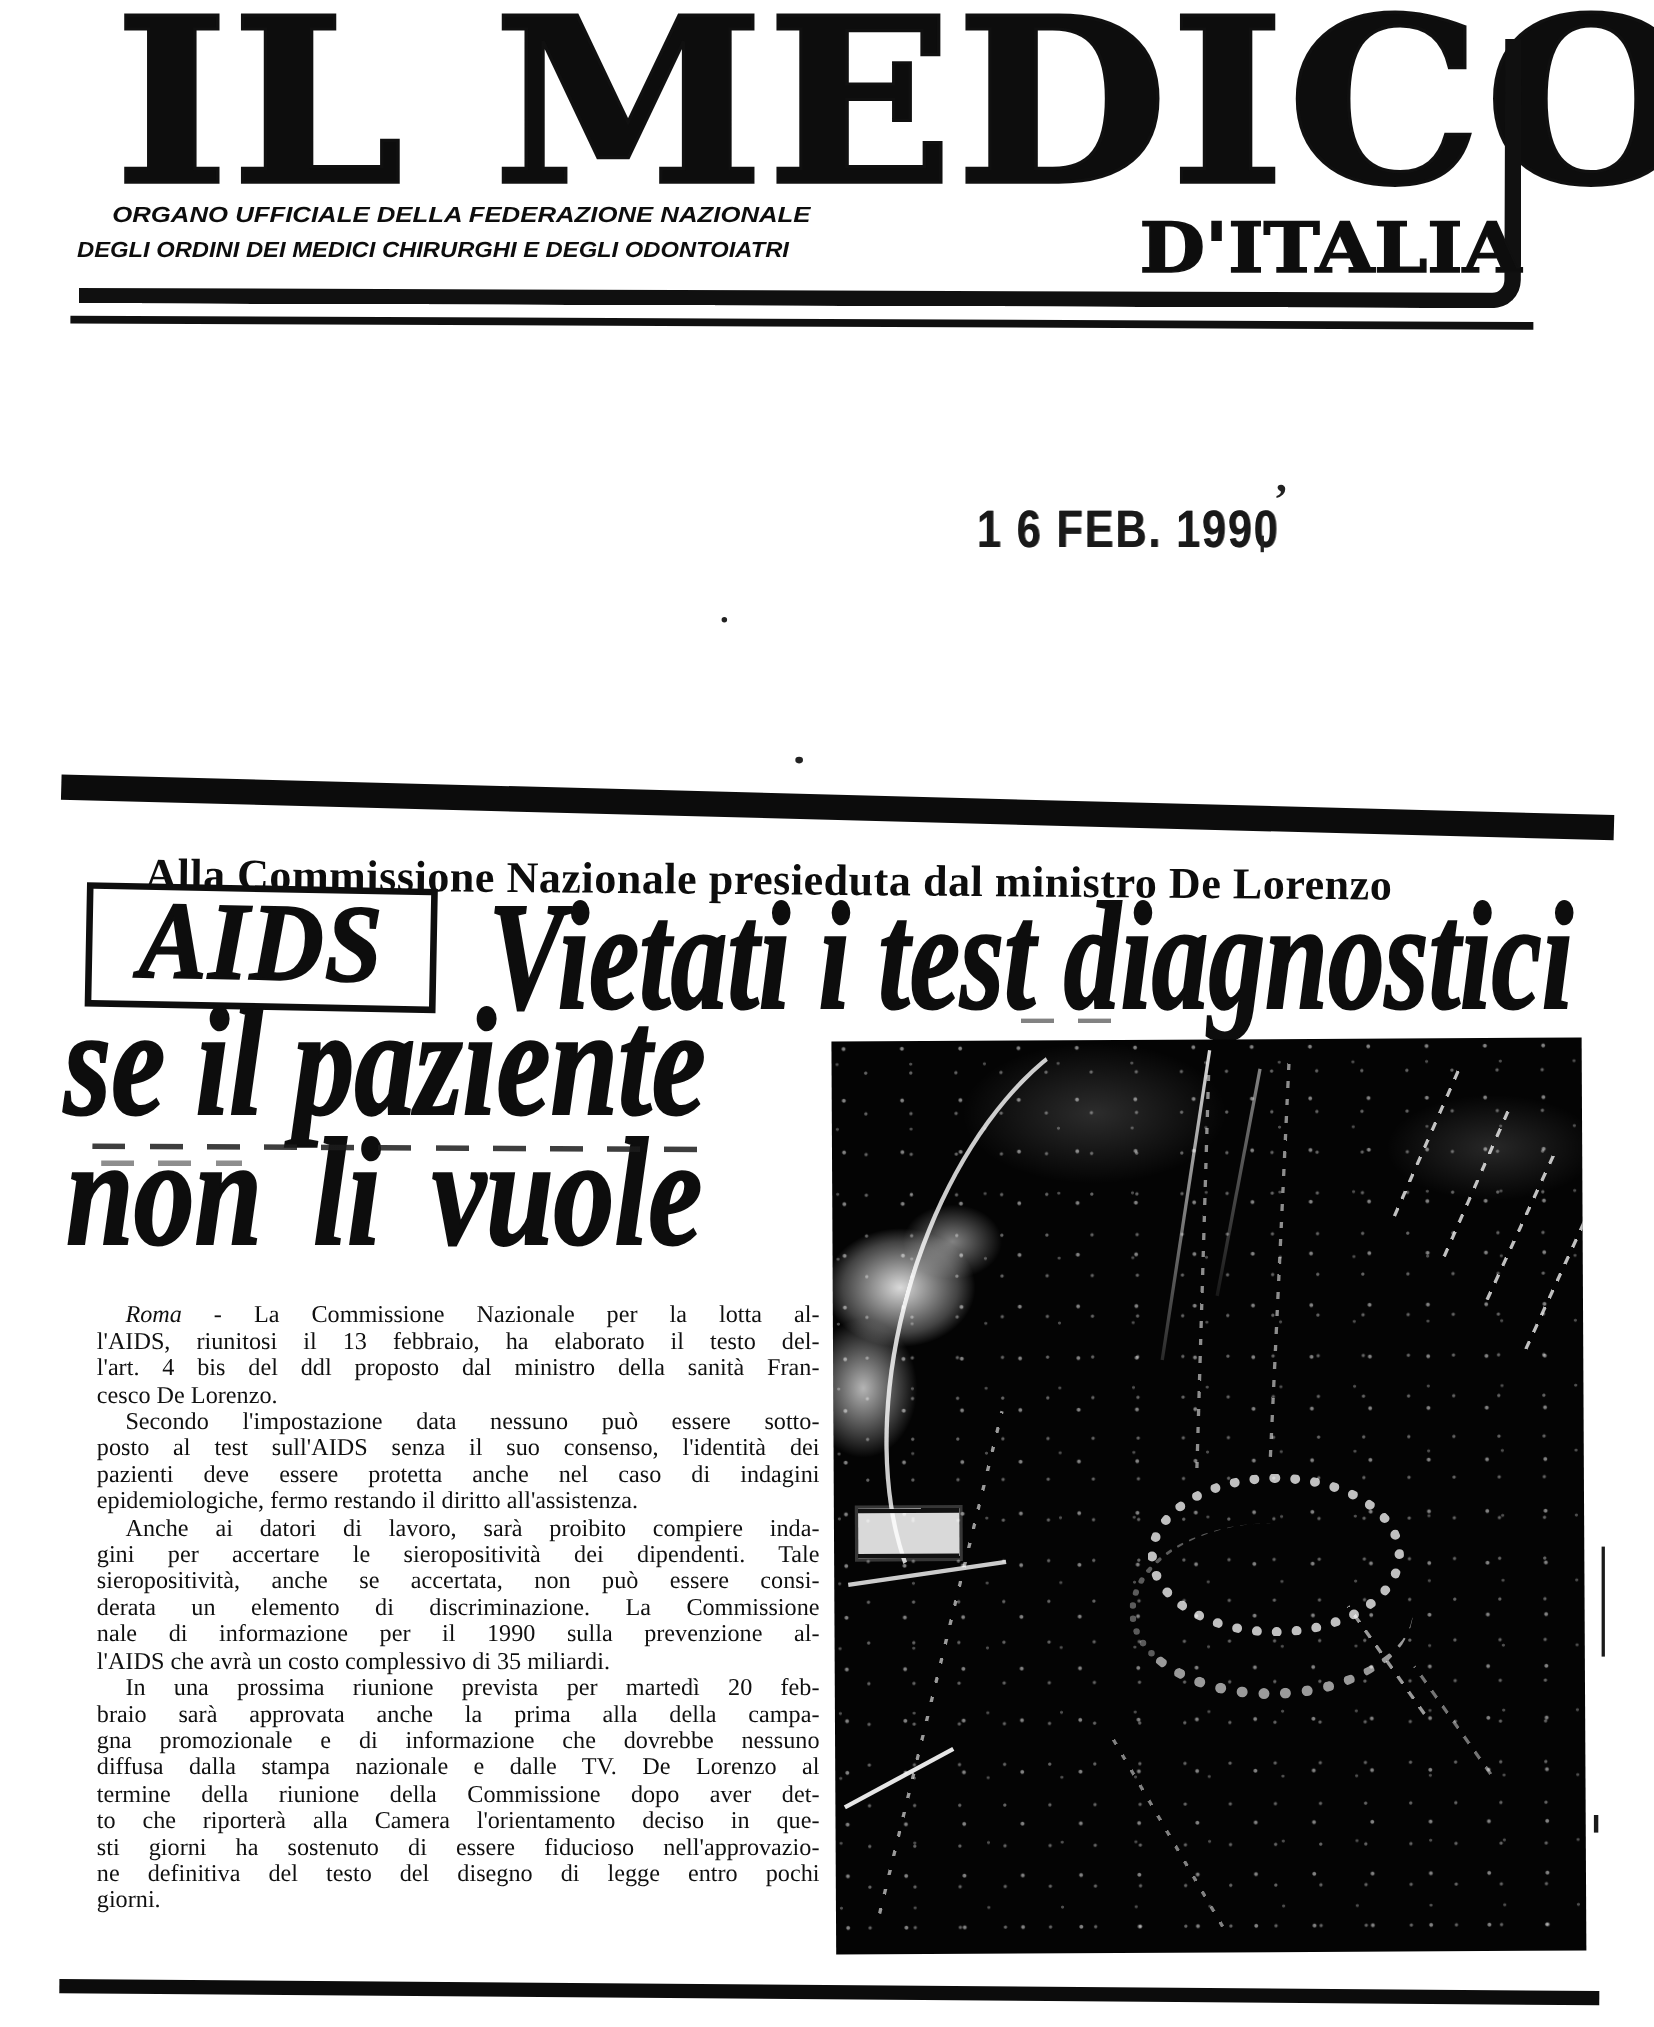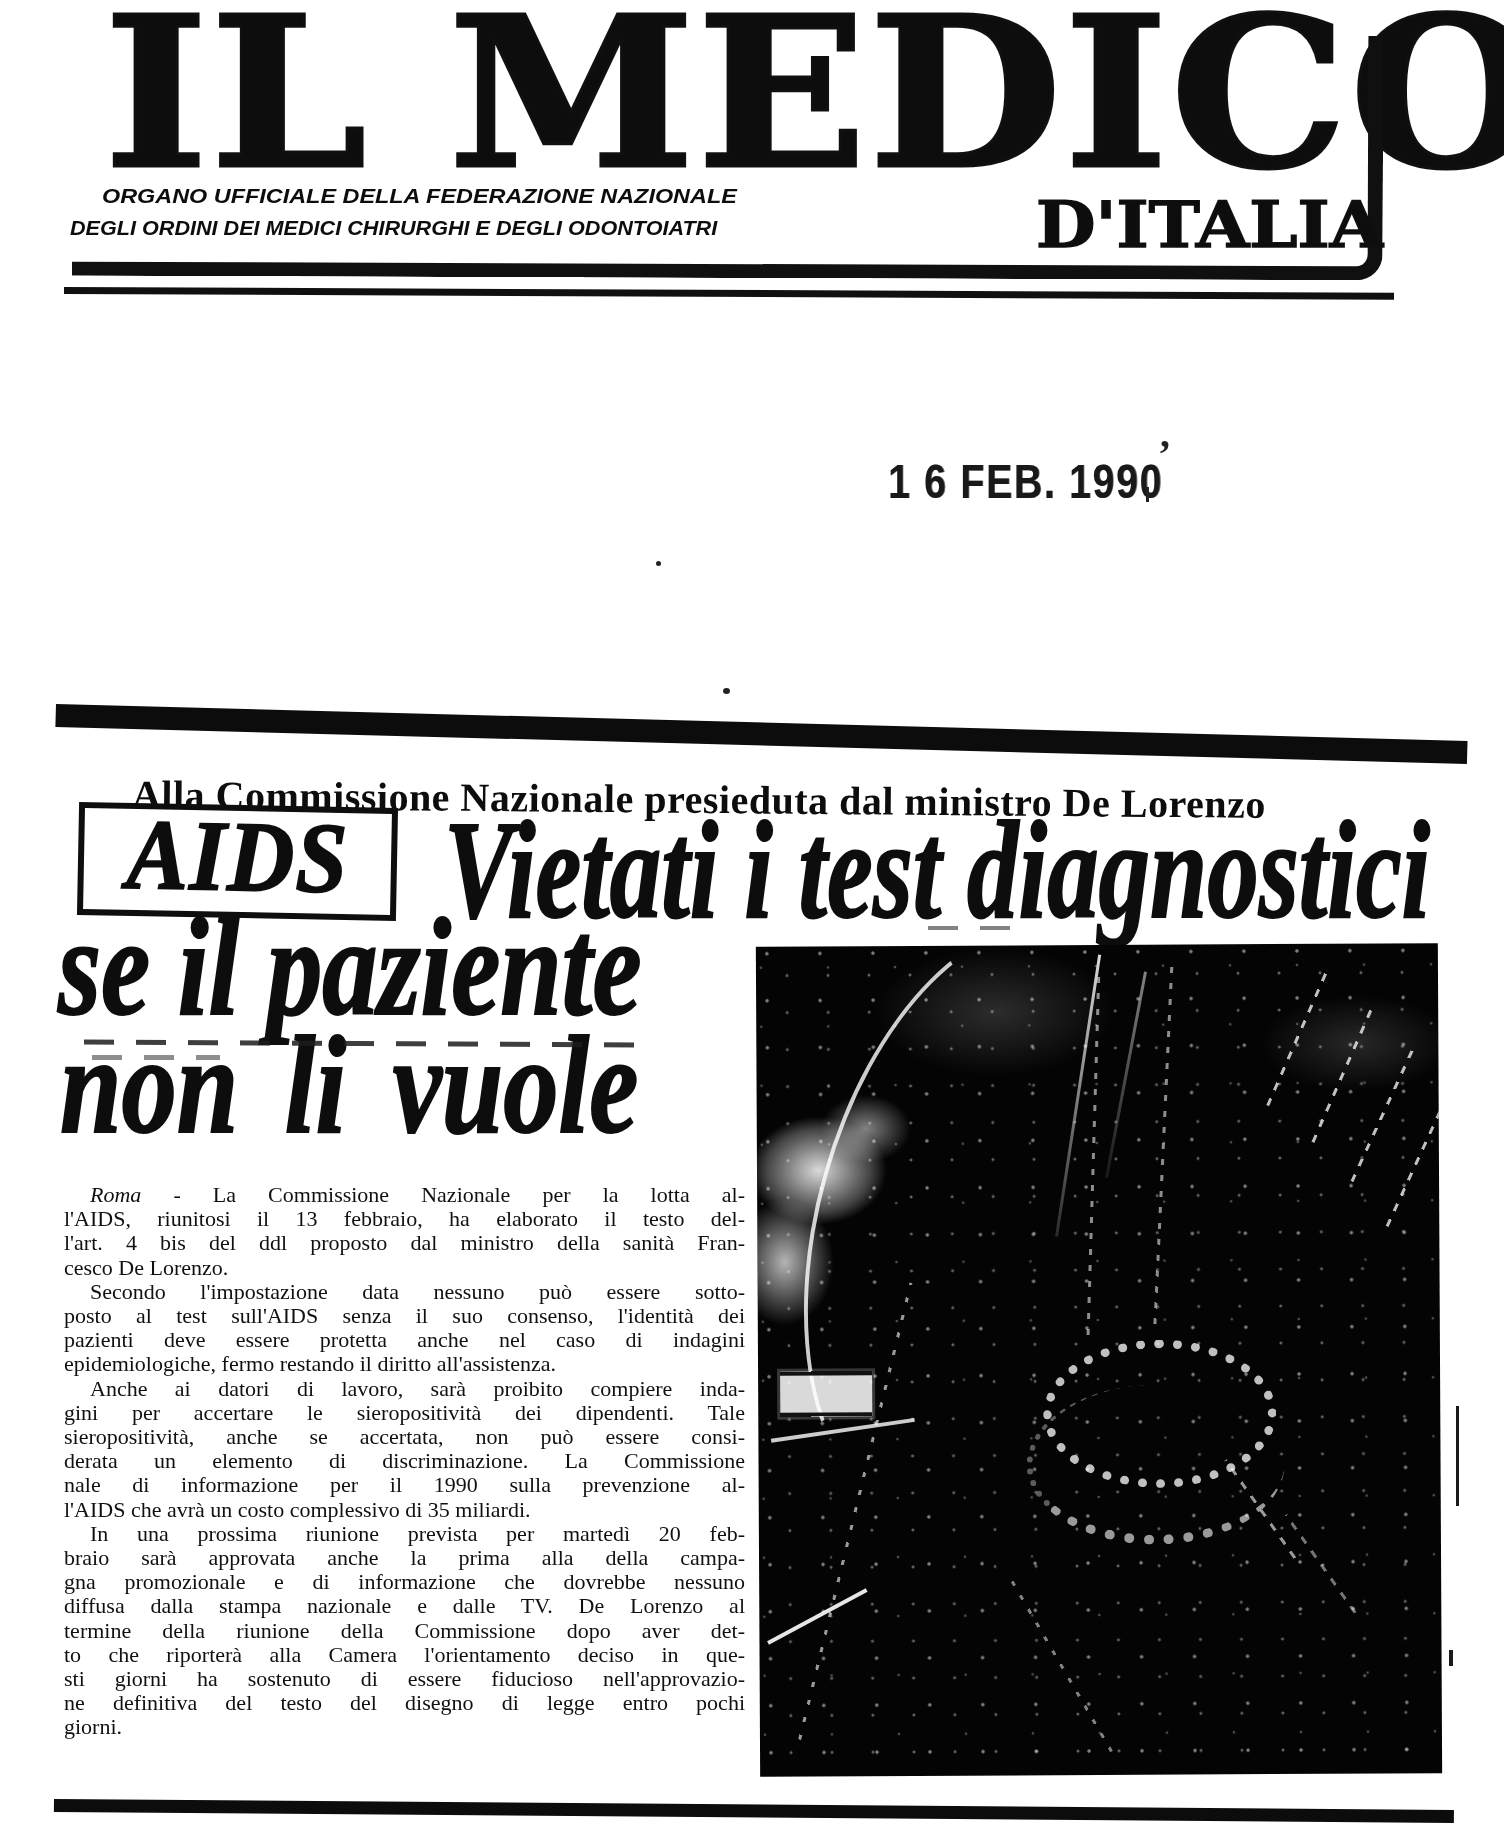--- a/index.html
+++ b/index.html
@@ -60,21 +60,21 @@
   .hl{position:absolute;font-family:"Liberation Serif",serif;font-style:italic;font-weight:bold;
     white-space:nowrap;-webkit-text-stroke:2px #0e0e0e;transform-origin:left top;}
   .hl1{left:444px;top:800px;font-size:140px;line-height:140px;transform:scaleX(0.735);}
   .hl2{left:58px;top:897px;font-size:140px;line-height:140px;transform:scaleX(0.79);}
   .hl3{left:60px;top:1015px;font-size:140px;line-height:140px;transform:scaleX(0.79);
        word-spacing:0.17em;}
 
   
   .body-col{position:absolute;left:64px;top:1183px;width:681px;font-size:22px;
     line-height:24.2px;color:#101010;}
-  .bl{text-align:justify;text-align-last:justify;white-space:normal;}
+  .bl{text-align:justify;text-align-last:justify;white-space:normal;margin-left:24px;}
   .bl.end{text-align-last:left;}
   .bl.ind{text-indent:26px;}
   .bl i{font-style:italic;}
 
   
   .photo{position:absolute;left:758px;top:945px;width:682px;height:830px;background:#040404;
     transform:rotate(-0.3deg);overflow:hidden;
     background-image:
       radial-gradient(ellipse 95px 75px at 9% 27%, rgba(255,255,255,.85), rgba(255,255,255,.25) 55%, transparent 72%),
       radial-gradient(ellipse 70px 90px at 4% 38%, rgba(255,255,255,.7), transparent 70%),

